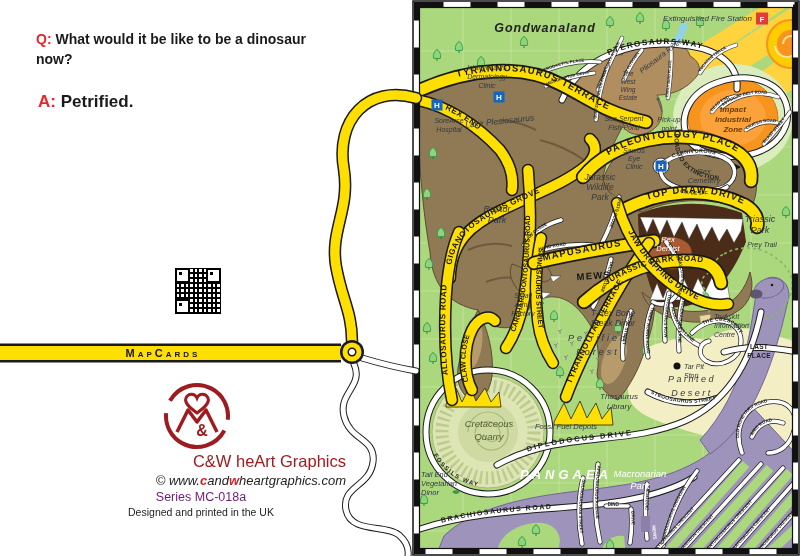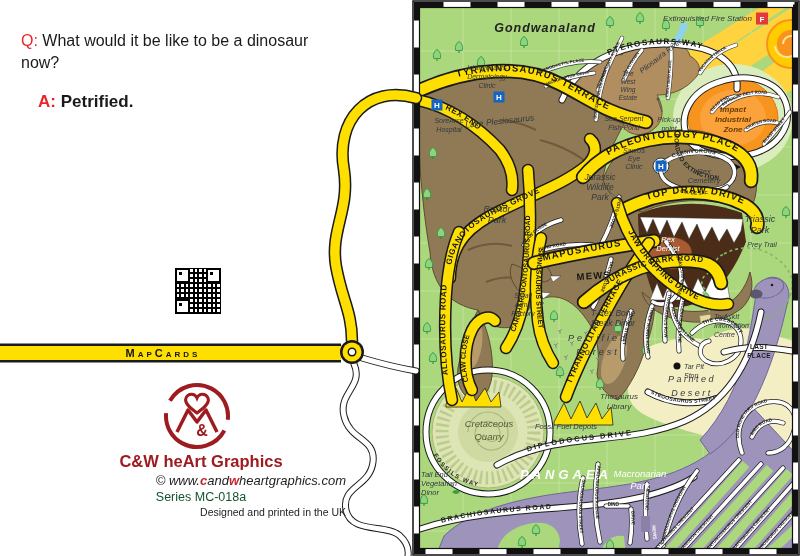--- a/index.html
+++ b/index.html
@@ -1,27 +1,27 @@
 <!DOCTYPE html>
 <html><head>
 <meta charset="utf-8">
 <style>
   html,body{margin:0;padding:0}
   body{width:800px;height:556px;background:#fff;font-family:"Liberation Sans",sans-serif;position:relative;overflow:hidden}
   svg{position:absolute;top:0;left:0}
   
   .abs{position:absolute}
-  .qa{left:21px;top:30px;width:305px;font-size:16px;font-weight:normal;color:#1a1a1a;line-height:1.4}
+  .qa{left:36px;top:30px;width:305px;font-size:14px;font-weight:bold;color:#1a1a1a;line-height:1.4}
   .qa2{left:38px;top:92px;width:305px;font-size:17px;font-weight:bold;color:#1a1a1a}
   .qp{color:#E8262A}
-  .brand{left:56px;top:452px;width:290px;text-align:center;font-weight:bold;font-size:16.5px;color:#9E1B20}
+  .brand{left:56px;top:452px;width:290px;text-align:right;font-weight:normal;font-size:16.5px;color:#9E1B20}
   .site{left:56px;top:473px;width:290px;text-align:right;font-size:13px;font-style:italic;color:#222}
   .site b{color:#C4272B}
-  .series{left:56px;top:490px;width:290px;text-align:center;font-size:12.5px;color:#14532d}
-  .printed{left:56px;top:506px;width:290px;text-align:right;font-size:10.5px;color:#222}
+  .series{left:56px;top:490px;width:290px;text-align:center;font-size:12.5px;color:#701a75}
+  .printed{left:56px;top:506px;width:290px;text-align:center;font-size:10.5px;color:#222}
   
   .qr{left:175px;top:268px;width:46px;height:46px;background:
       repeating-linear-gradient(90deg,#000 0 2px,transparent 2px 4px,#000 4px 6px,transparent 6px 9px),
       repeating-linear-gradient(0deg,#000 0 2px,#fff 2px 5px,#000 5px 7px,#fff 7px 10px)}
   .qr .f{position:absolute;width:11px;height:11px;border:2px solid #000;background:#fff}
   .qr .f::after{content:"";position:absolute;left:2px;top:2px;width:3px;height:3px;background:#000}
   .f.tl{left:0;top:0}.f.tr{right:0;top:0}.f.bl{left:0;bottom:0}
   
   .rcY{stroke:#1a1a1a;stroke-width:12.5;fill:none;stroke-linecap:round}
   .rfY{stroke:#ffdf00;stroke-width:9.5;fill:none;stroke-linecap:round}

